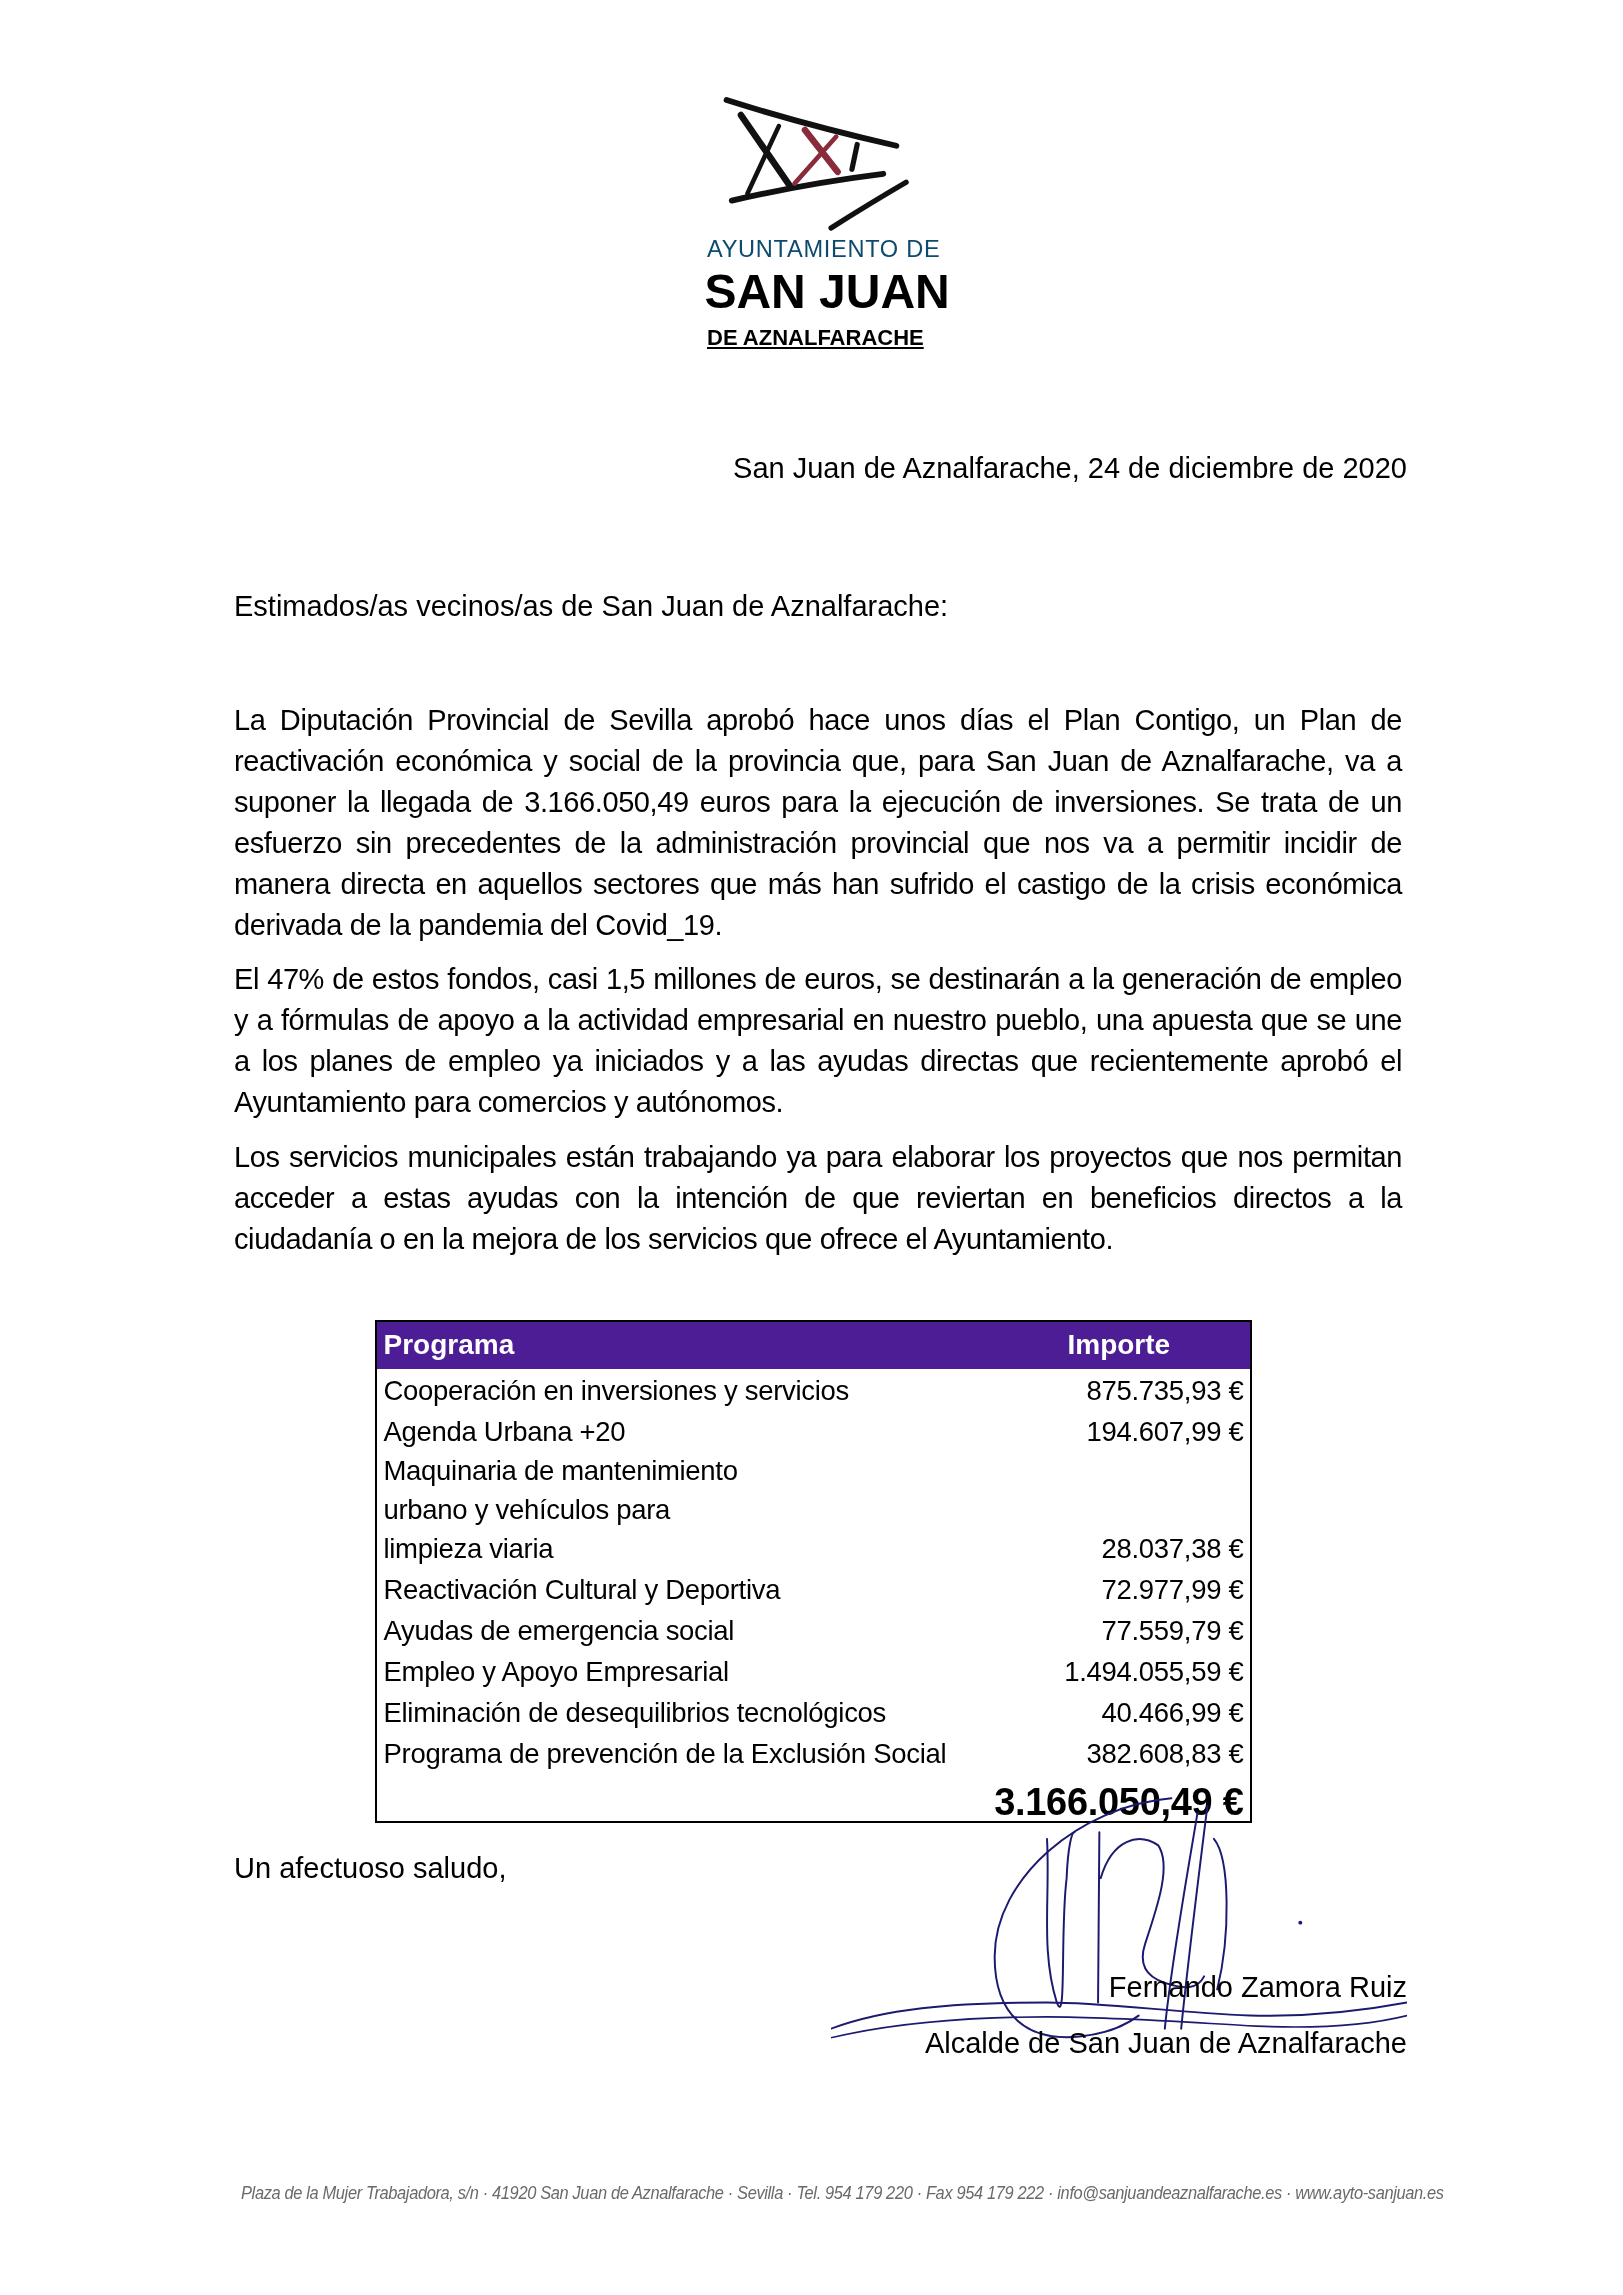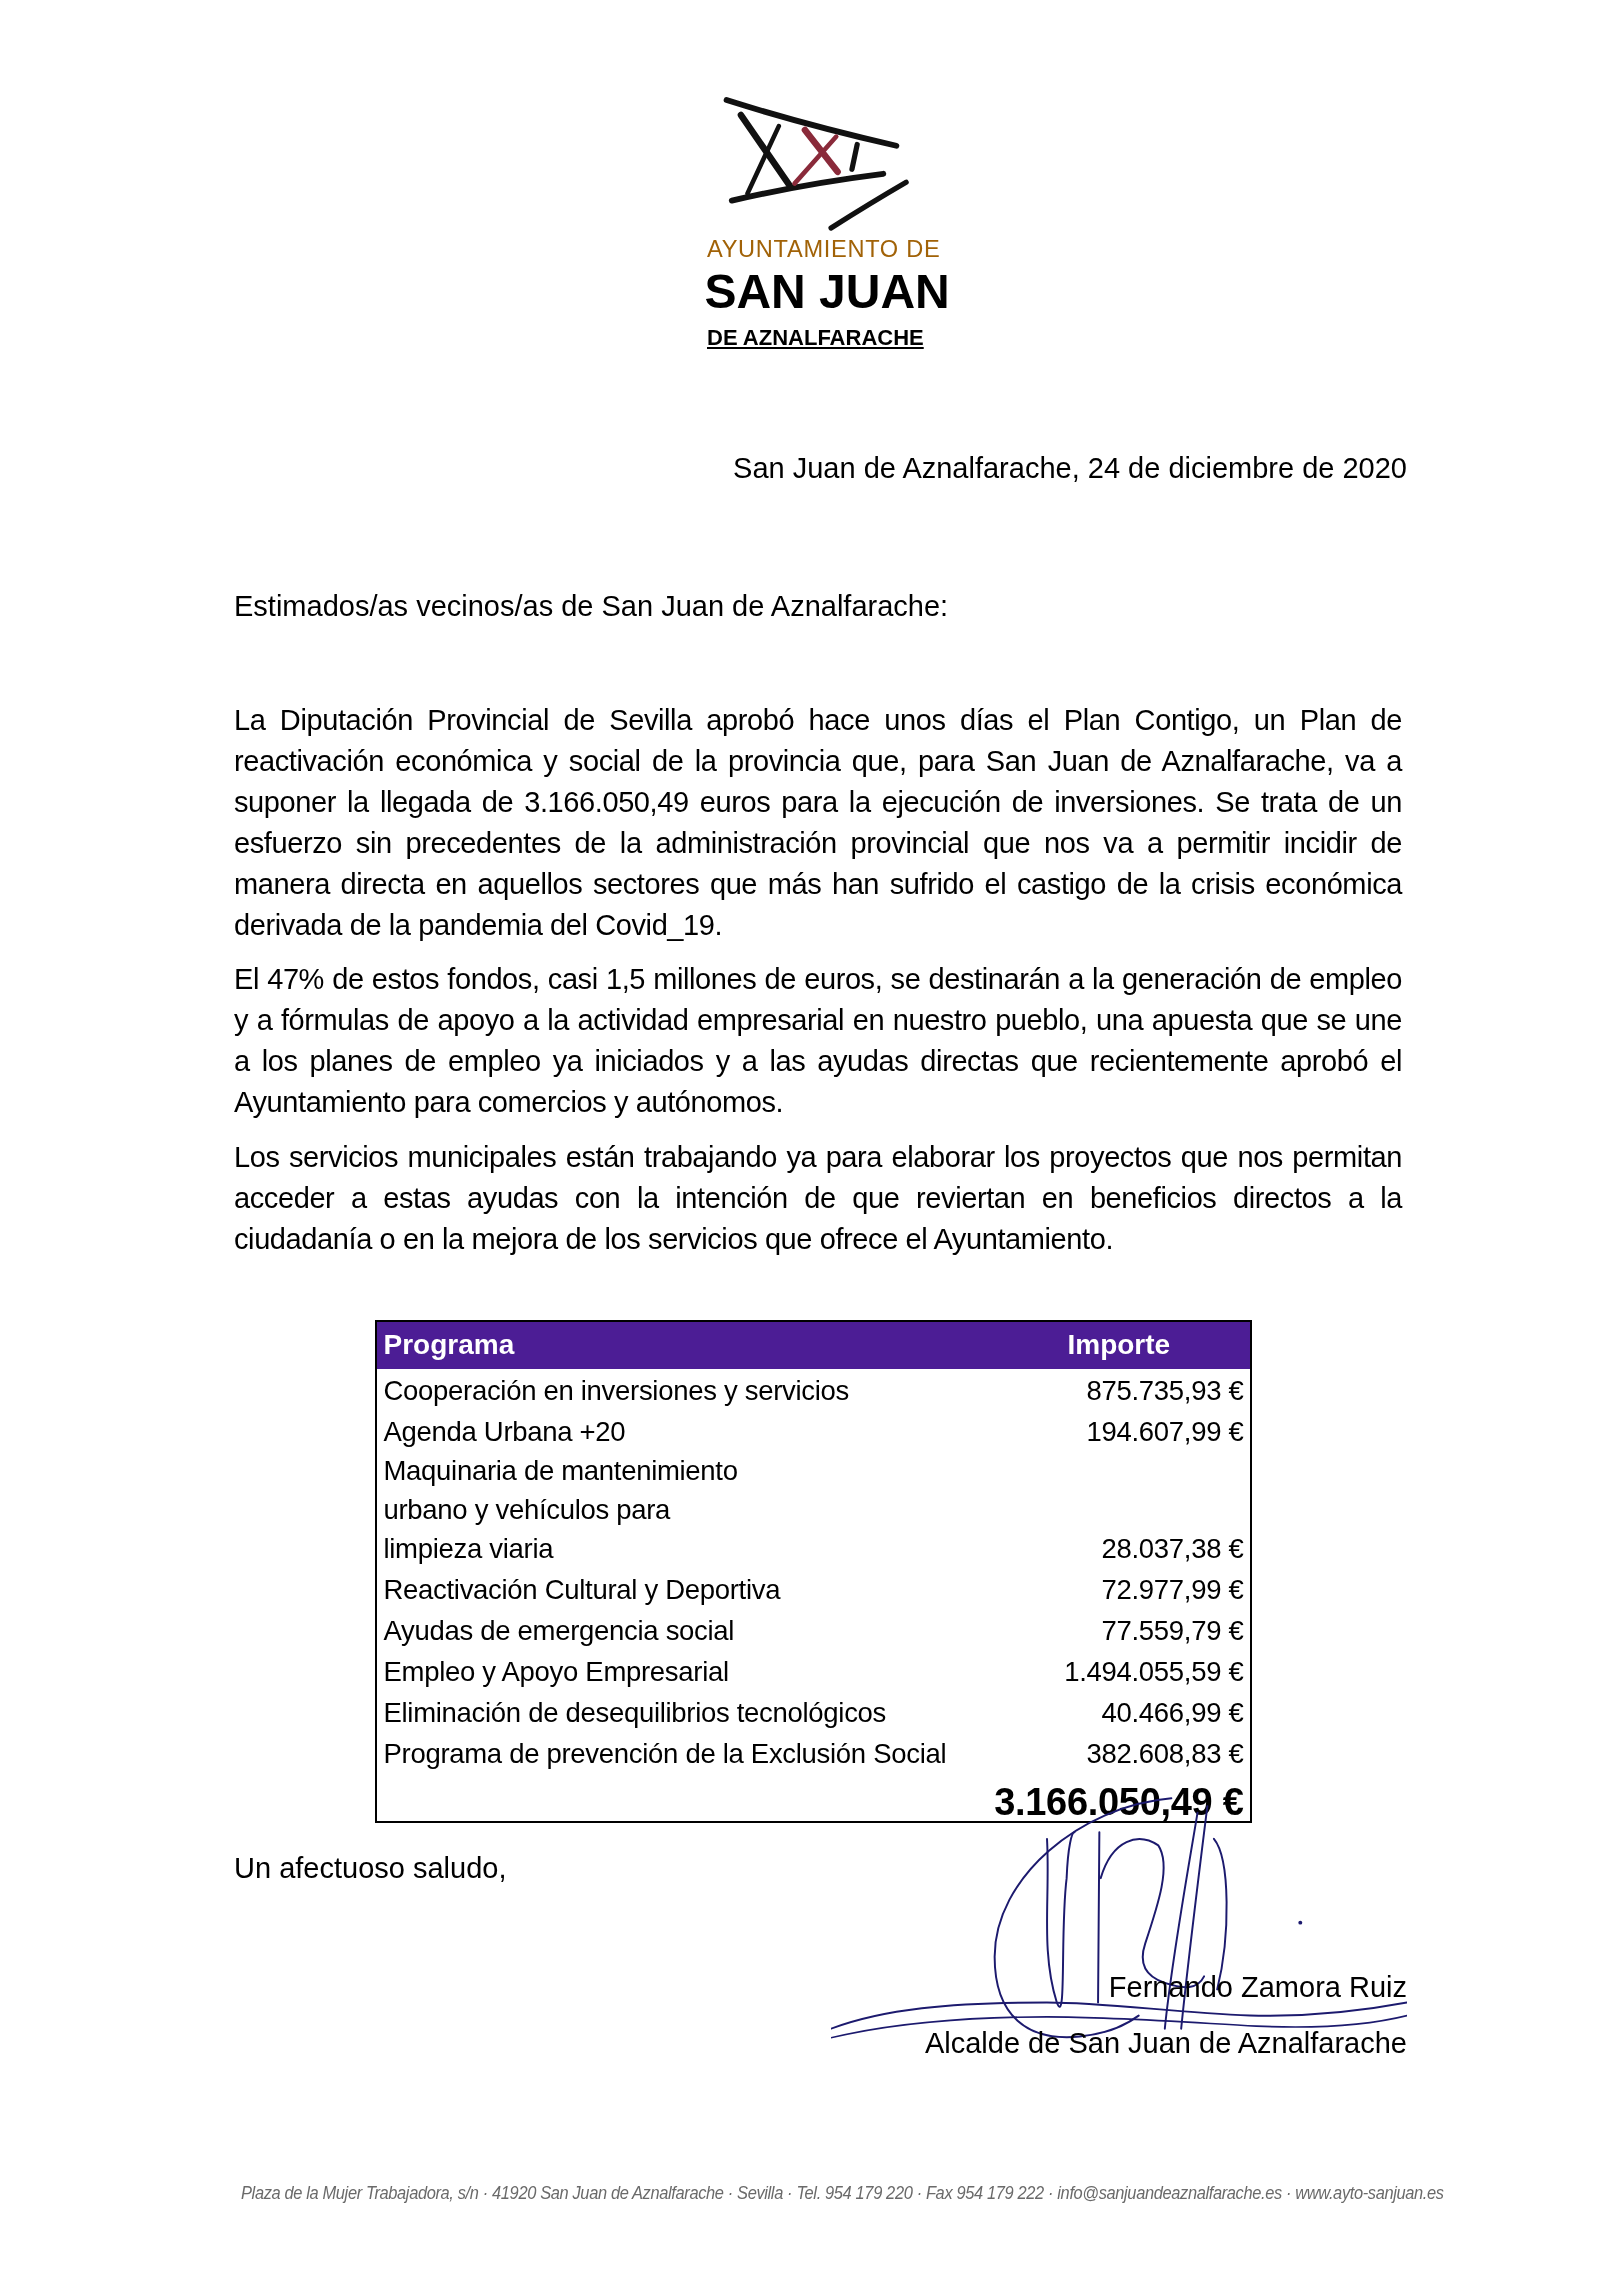--- a/index.html
+++ b/index.html
@@ -5,21 +5,21 @@
   html, body { margin: 0; padding: 0; background: #ffffff; }
   body {
     width: 1623px; height: 2295px; position: relative; overflow: hidden;
     font-family: "Liberation Sans", "DejaVu Sans", sans-serif;
     color: #000;
   }
   .logo { position: absolute; left: 707px; top: 79px; width: 222px; height: 275px; }
   .logo svg { position: absolute; left: 0; top: 0; }
   .logo-ayto {
     position: absolute; left: 0; top: 157px; width: 222px;
-    font-size: 23.6px; color: #a16207; letter-spacing: 0.7px; font-weight: 300;
+    font-size: 23.6px; color: #0c4a6e; letter-spacing: 0.7px; font-weight: 300;
     white-space: nowrap;
   }
   .logo-sj {
     position: absolute; left: -2.6px; top: 185px;
     font-size: 48px; font-weight: bold; letter-spacing: 0px; white-space: nowrap;
   }
   .logo-de {
     position: absolute; left: 0; top: 246px;
     font-size: 22px; font-weight: bold; white-space: nowrap; text-decoration: underline;
   }

